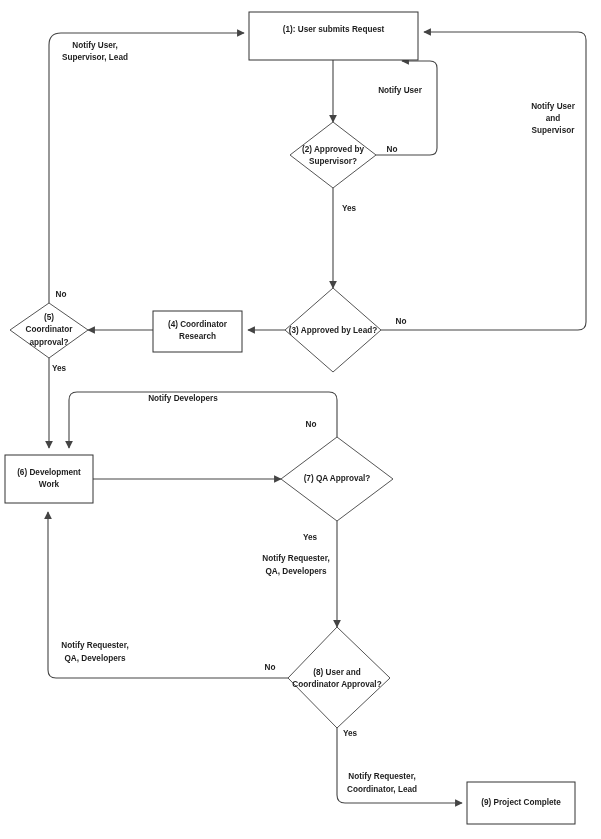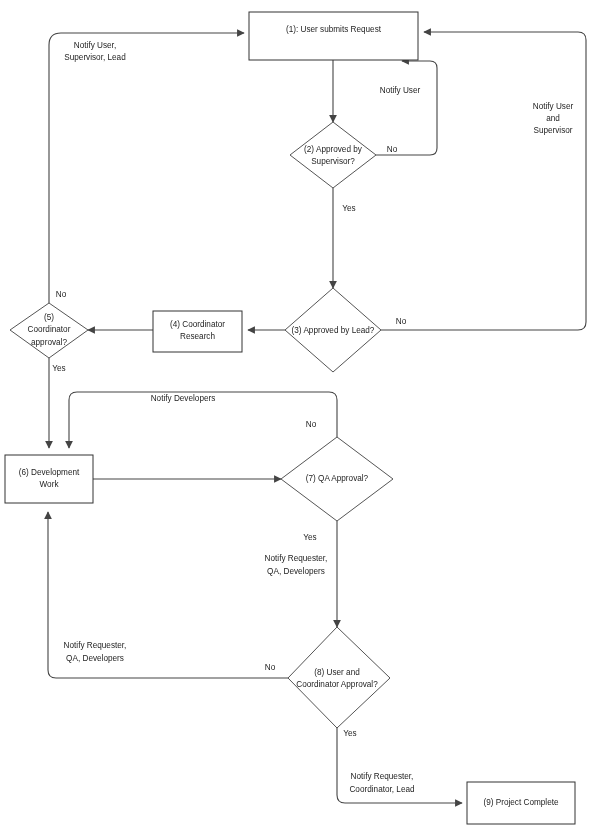--- a/index.html
+++ b/index.html
@@ -15,20 +15,21 @@
   }
   #canvas {
     position: relative;
     width: 523px;
     height: 839px;
     background-color: #ffffff;
     background-image:
       radial-gradient(circle, #d8d8d8 0.6px, transparent 0.7px);
     background-size: 10px 10px;
     background-position: 0 0;
+    font-weight: bold;
   }
   svg.flow {
     position: absolute;
     top: 0;
     left: 0;
     width: 601px;
     height: 839px;
   }
   .node-shape {
     fill: #ffffff;

